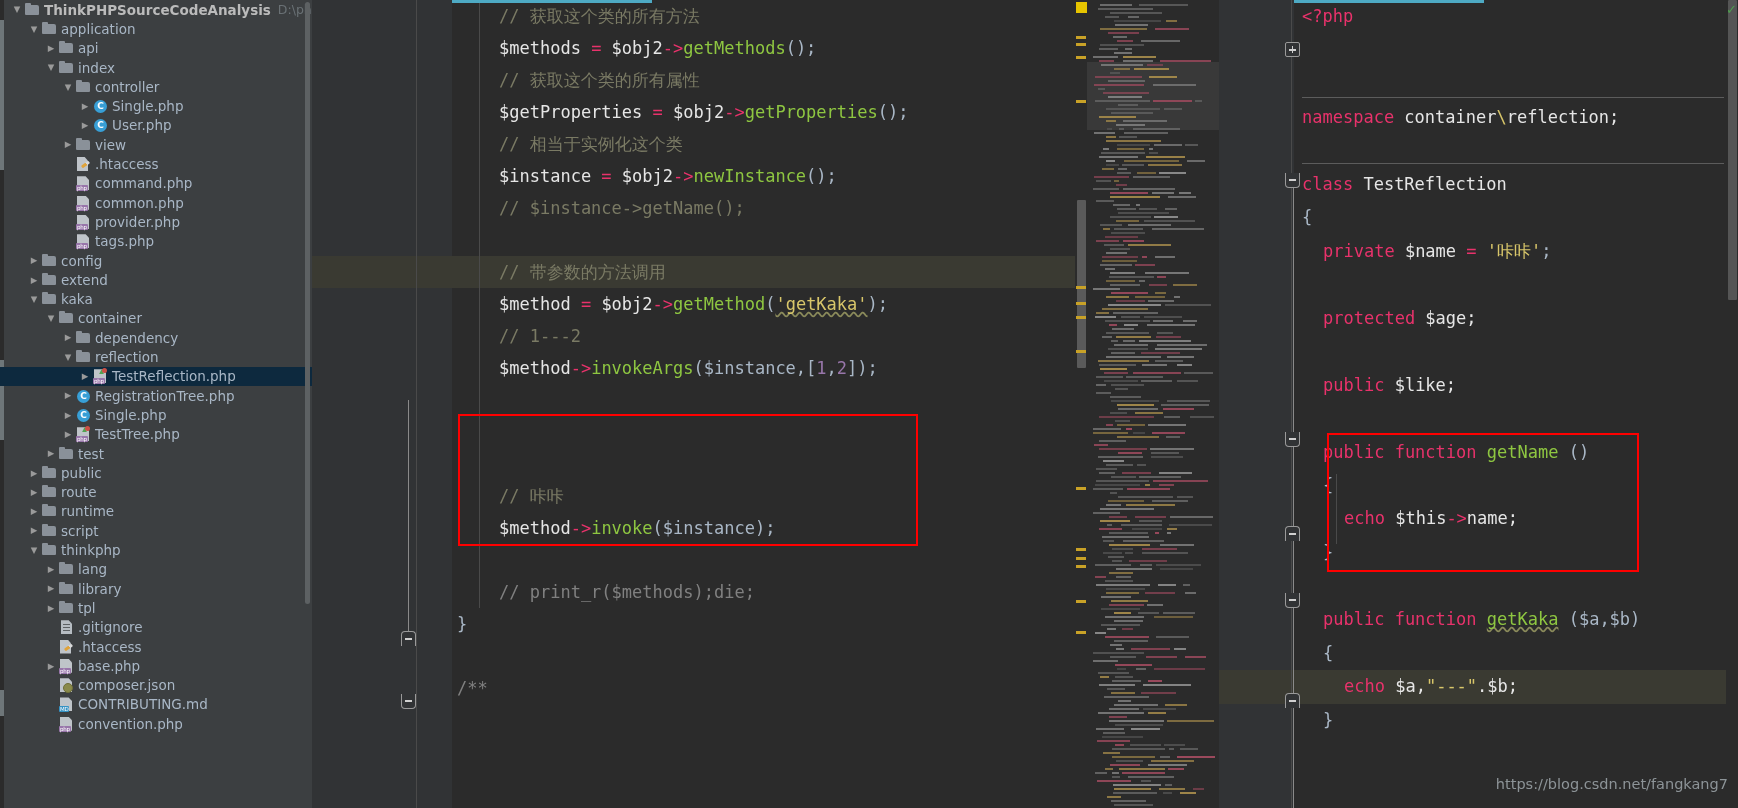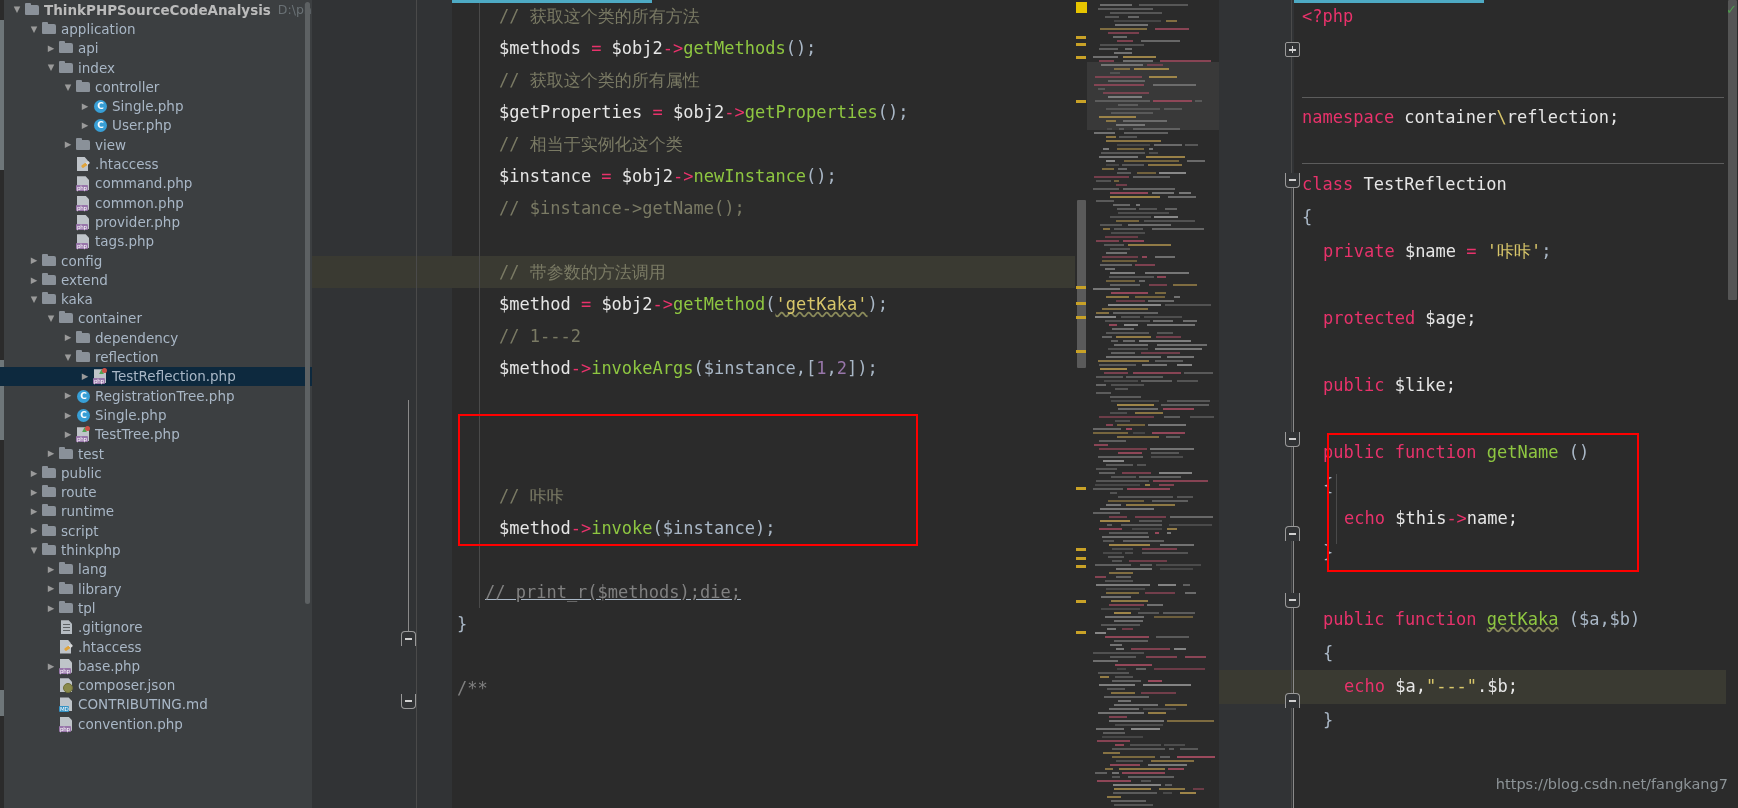--- a/index.html
+++ b/index.html
@@ -657,21 +657,21 @@
         <div class="codeline" style="top: 192px; left: 47px;"><span class="cmt2">// $instance-&gt;getName();</span></div>
         <div class="codeline" style="top: 224px; left: 47px;"></div>
         <div class="hl-row caret-row" style="top: 256px; left: 0px; right: 12px;"></div>
         <div class="codeline" style="top: 256px; left: 47px;"><span class="cmt2">// 带参数的方法调用</span></div>
         <div class="codeline" style="top: 288px; left: 47px;"><span class="white">$method </span><span class="kw2">=</span><span class="white"> $obj2</span><span class="arrow2">-&gt;</span><span class="fn">getMethod</span><span class="punc">(</span><span class="str squig">'getKaka'</span><span class="punc">);</span></div>
         <div class="codeline" style="top: 320px; left: 47px;"><span class="cmt2">// 1---2</span></div>
         <div class="codeline" style="top: 352px; left: 47px;"><span class="white">$method</span><span class="arrow2">-&gt;</span><span class="fn">invokeArgs</span><span class="punc">($instance,[</span><span class="num">1</span><span class="punc">,</span><span class="num">2</span><span class="punc">]);</span></div>
         <div class="codeline" style="top: 384px; left: 47px;"></div>
         <div class="codeline" style="top: 480px; left: 47px;"><span class="cmt2">// 咔咔</span></div>
         <div class="codeline" style="top: 512px; left: 47px;"><span class="white">$method</span><span class="arrow2">-&gt;</span><span class="fn">invoke</span><span class="punc">($instance);</span></div>
-        <div class="codeline" style="top: 576px; left: 33px; text-decoration: underline;"><span class="cmt">// print_r($methods);die;</span></div>
+        <div class="codeline" style="top: 576px; left: 47px;"><span class="cmt">// print_r($methods);die;</span></div>
         <div class="codeline" style="top: 608px; left: 5px;"><span class="punc">}</span></div>
         <div class="codeline" style="top: 640px; left: 5px;"></div>
         <div class="codeline" style="top: 672px; left: 5px;"><span class="cmt">/**</span></div>
         <div class="indent-guide" style="left: 27px; top: 0px; height: 608px;"></div>
       </div>
 
     <div class="fold up" style="left:89px; top:631px;"></div>
     <div class="fold-line" style="left:96px; top:400px; height:231px;"></div>
     <div class="fold down" style="left:89px; top:694px;"></div>
 

